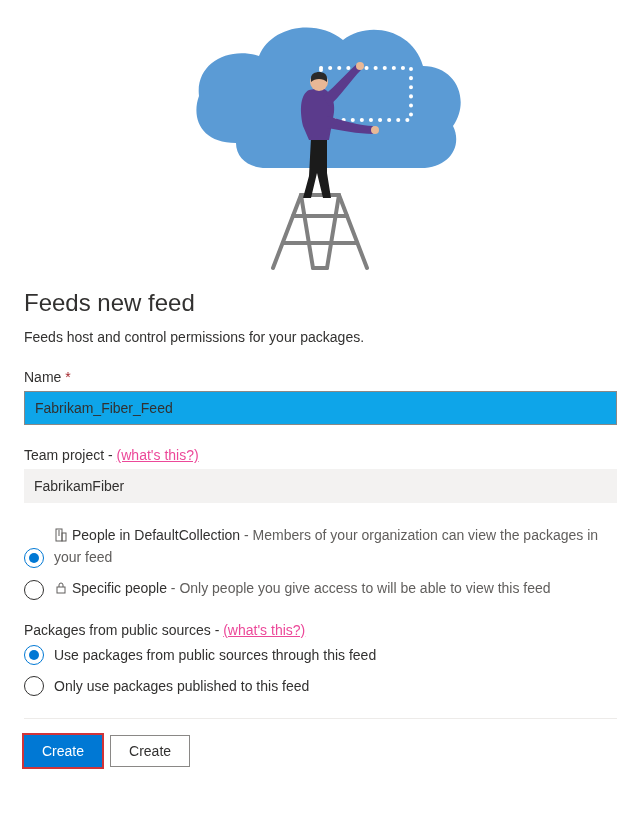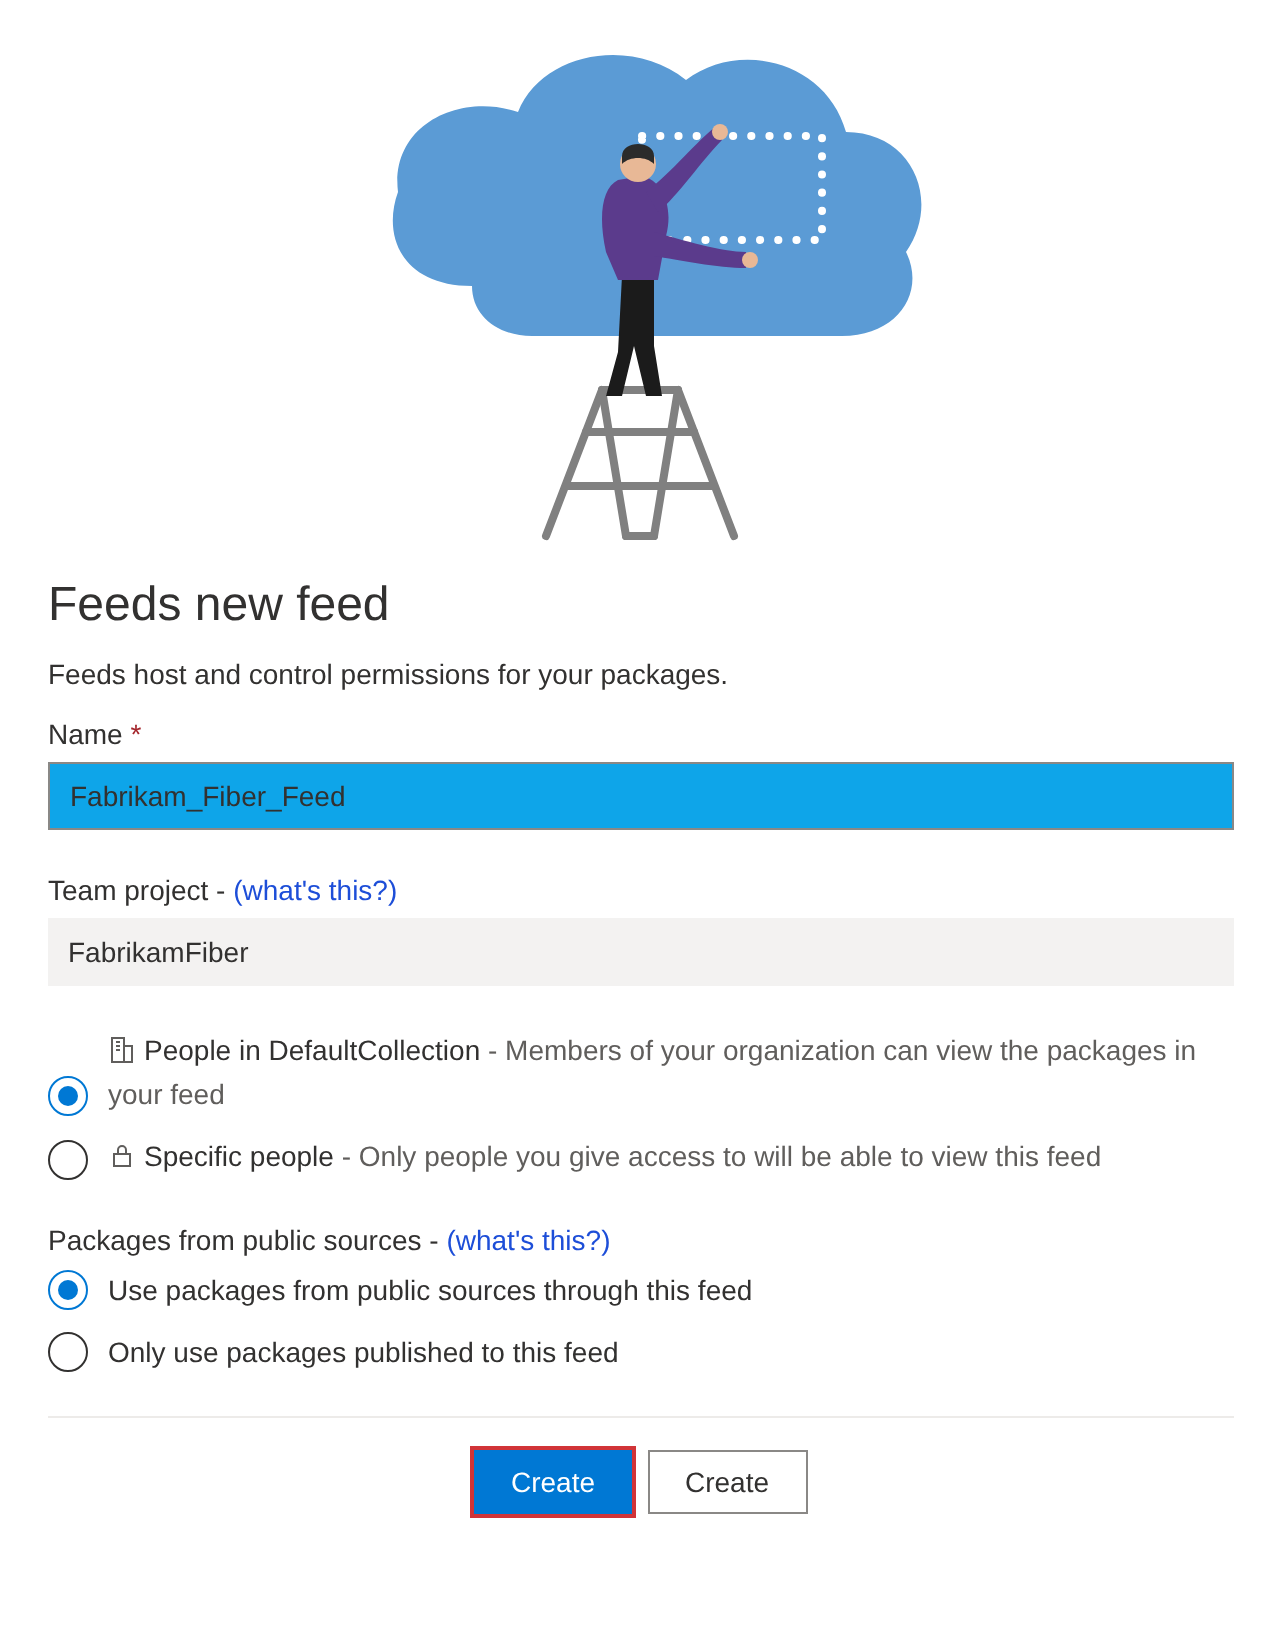--- a/index.html
+++ b/index.html
@@ -15,21 +15,21 @@
     .title {
       font-size: 24px;
       font-weight: 400;
       color: #323130;
       margin-top: 16px;
       margin-bottom: 12px;
     }
     .subtitle {
       font-size: 14px;
       color: #323130;
-      margin-bottom: 14px;
+      margin-bottom: 24px;
     }
     .field-label {
       font-size: 14px;
       color: #323130;
       margin-bottom: 6px;
     }
     .required { color: #a4262c; }
     .text-input {
       width: 100%;
       height: 34px;
@@ -44,21 +44,21 @@
       width: 100%;
       height: 34px;
       background: #f3f2f1;
       padding: 0 10px;
       font-size: 14px;
       color: #323130;
       display: flex;
       align-items: center;
     }
     .section { margin-bottom: 22px; }
-    .link { color: #1d4ed8; cursor: pointer; }
+    .link { color: #ec4899; cursor: pointer; text-decoration: underline; }
     .muted { color: #605e5c; }
     .radio-row {
       display: flex;
       align-items: flex-end;
       gap: 10px;
       margin-bottom: 10px;
       cursor: pointer;
     }
     .radio {
       width: 20px;
@@ -90,21 +90,21 @@
       vertical-align: -2px;
       margin-right: 4px;
     }
     hr.divider {
       border: none;
       border-top: 1px solid #edebe9;
       margin: 20px 0 16px 0;
     }
     .button-bar {
       display: flex;
-      justify-content: center;
+      justify-content: flex-start;
       gap: 8px;
     }
     .btn {
       height: 32px;
       padding: 0 18px;
       font-size: 14px;
       font-family: inherit;
       border: none;
       cursor: pointer;
     }

